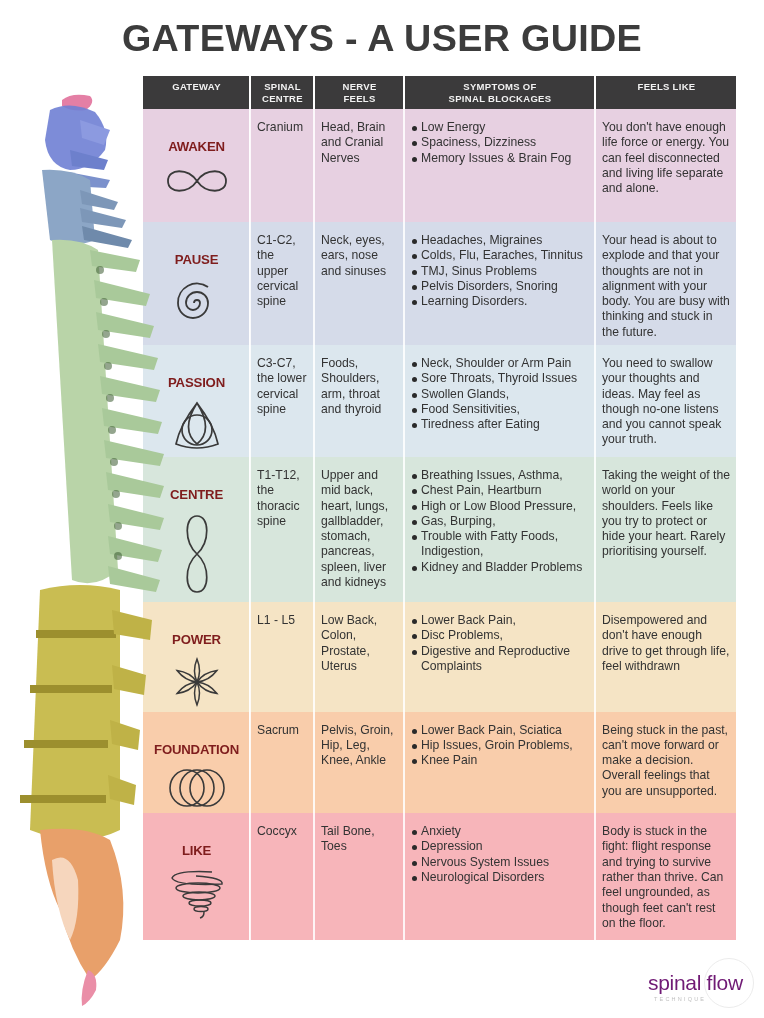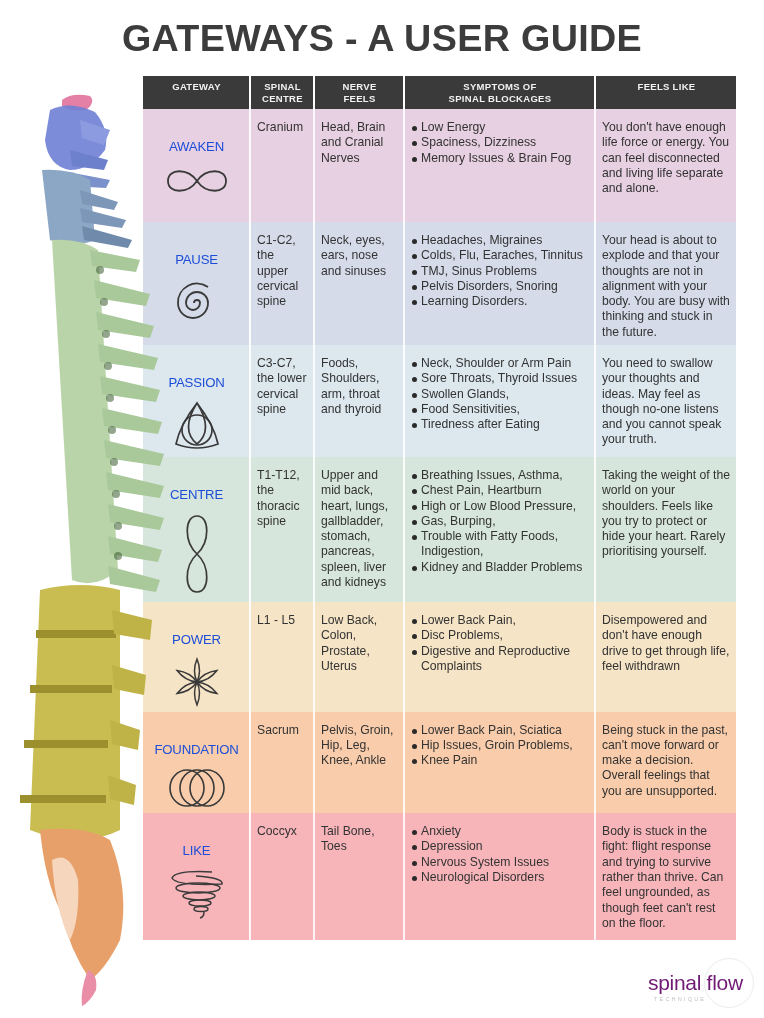--- a/index.html
+++ b/index.html
@@ -22,21 +22,21 @@
     text-align: center; vertical-align: top; padding: 5px 6px 0 7px; height: 28px; line-height: 12px;
     border-right: 2px solid #ffffff; letter-spacing: 0.3px;
   }
   table.guide th:last-child { border-right: none; }
   table.guide td {
     vertical-align: top; font-size: 12.2px; line-height: 15.3px; color: #333;
     padding: 11px 5px 0 6px; border-right: 2px solid rgba(255,255,255,0.85);
   }
   table.guide td:last-child { border-right: none; }
   td.gw { text-align: center; padding: 0; position: relative; }
-  .gw-name { display: block; font-weight: normal; font-size: 13.2px; color: #1d4ed8; margin-top: 19px; letter-spacing: -0.2px; }
+  .gw-name { display: block; font-weight: bold; font-size: 13.2px; color: #7f1d1d; margin-top: 19px; letter-spacing: -0.2px; }
   .gw-symbol { display: block; margin: 10px auto 0; }
   ul.sym { list-style: none; margin: 0; padding: 0; }
   ul.sym li { position: relative; padding-left: 10px; }
   ul.sym li::before { content: ""; position: absolute; left: 1px; top: 6px; width: 5px; height: 5px; border-radius: 50%; background: #2a2a2a; }
   .logo { position: absolute; left: 648px; top: 971px; font-size: 21px; color: #701a75; font-weight: normal; letter-spacing: -0.3px; }
   .logo-sub { position: absolute; left: 654px; top: 996px; font-size: 5.5px; color: #bfbfbf; letter-spacing: 2.2px; }
   .logo-ring { position: absolute; left: 704px; top: 958px; width: 48px; height: 48px; border-radius: 50%; border: 1px solid #ececec; }
 </style>
 </head>
 <body>

